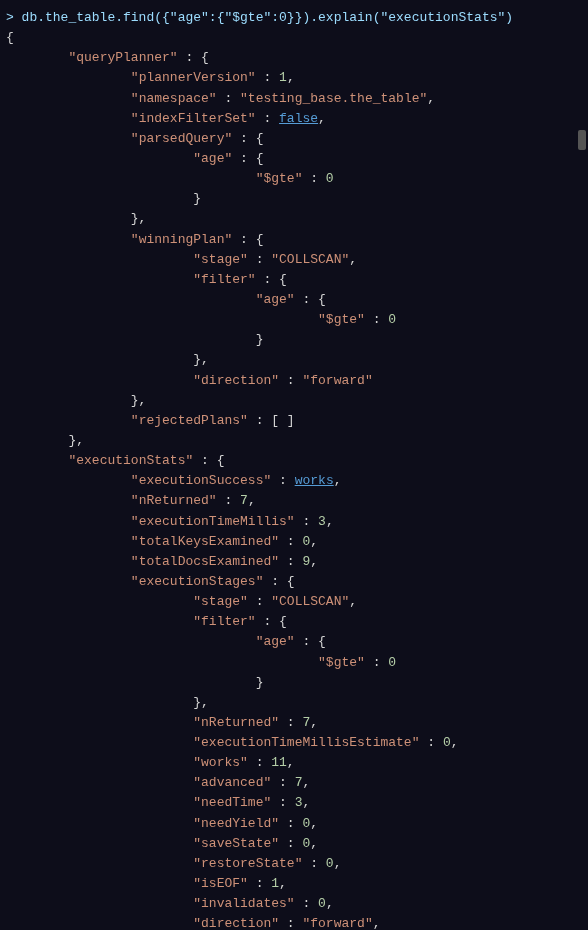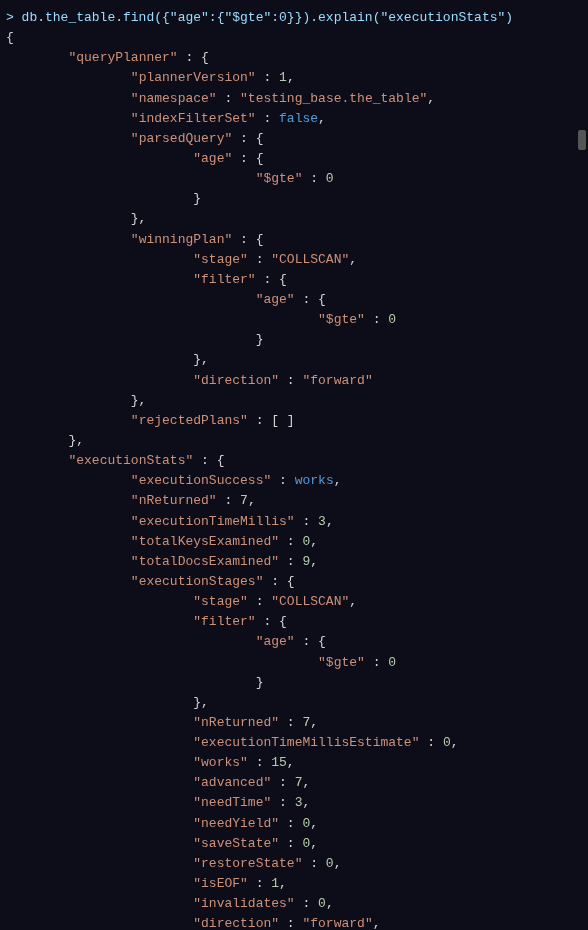--- a/index.html
+++ b/index.html
@@ -31,21 +31,21 @@
     .code-line {
       display: block;
       white-space: pre;
       padding: 0 2px;
       position: relative;
     }
 
     .key { color: #ce9178; }
     .value-num { color: #b5cea8; }
     .value-str { color: #ce9178; }
-    .value-bool { color: #569cd6; }
+    .value-bool { color: #569cd6; text-decoration: underline; }
     .command-line { color: #9cdcfe; }
     .brace { color: #d4d4d4; }
 
     .scrollbar {
       position: absolute;
       right: 2px;
       top: 130px;
       width: 8px;
       height: 20px;
       background-color: #555;
@@ -89,21 +89,21 @@
   <span class="code-line">                <span class="key">"totalDocsExamined"</span> : <span class="value-num">9</span>,</span>
   <span class="code-line">                <span class="key">"executionStages"</span> : {</span>
   <span class="code-line">                        <span class="key">"stage"</span> : <span class="value-str">"COLLSCAN"</span>,</span>
   <span class="code-line">                        <span class="key">"filter"</span> : {</span>
   <span class="code-line">                                <span class="key">"age"</span> : {</span>
   <span class="code-line">                                        <span class="key">"$gte"</span> : <span class="value-num">0</span></span>
   <span class="code-line">                                }</span>
   <span class="code-line">                        },</span>
   <span class="code-line">                        <span class="key">"nReturned"</span> : <span class="value-num">7</span>,</span>
   <span class="code-line">                        <span class="key">"executionTimeMillisEstimate"</span> : <span class="value-num">0</span>,</span>
-  <span class="code-line">                        <span class="key">"works"</span> : <span class="value-num">15</span>,</span>
+  <span class="code-line">                        <span class="key">"works"</span> : <span class="value-num">11</span>,</span>
   <span class="code-line">                        <span class="key">"advanced"</span> : <span class="value-num">7</span>,</span>
   <span class="code-line">                        <span class="key">"needTime"</span> : <span class="value-num">3</span>,</span>
   <span class="code-line">                        <span class="key">"needYield"</span> : <span class="value-num">0</span>,</span>
   <span class="code-line">                        <span class="key">"saveState"</span> : <span class="value-num">0</span>,</span>
   <span class="code-line">                        <span class="key">"restoreState"</span> : <span class="value-num">0</span>,</span>
   <span class="code-line">                        <span class="key">"isEOF"</span> : <span class="value-num">1</span>,</span>
   <span class="code-line">                        <span class="key">"invalidates"</span> : <span class="value-num">0</span>,</span>
   <span class="code-line">                        <span class="key">"direction"</span> : <span class="value-str">"forward"</span>,</span>
 
   <div class="scrollbar"></div>

